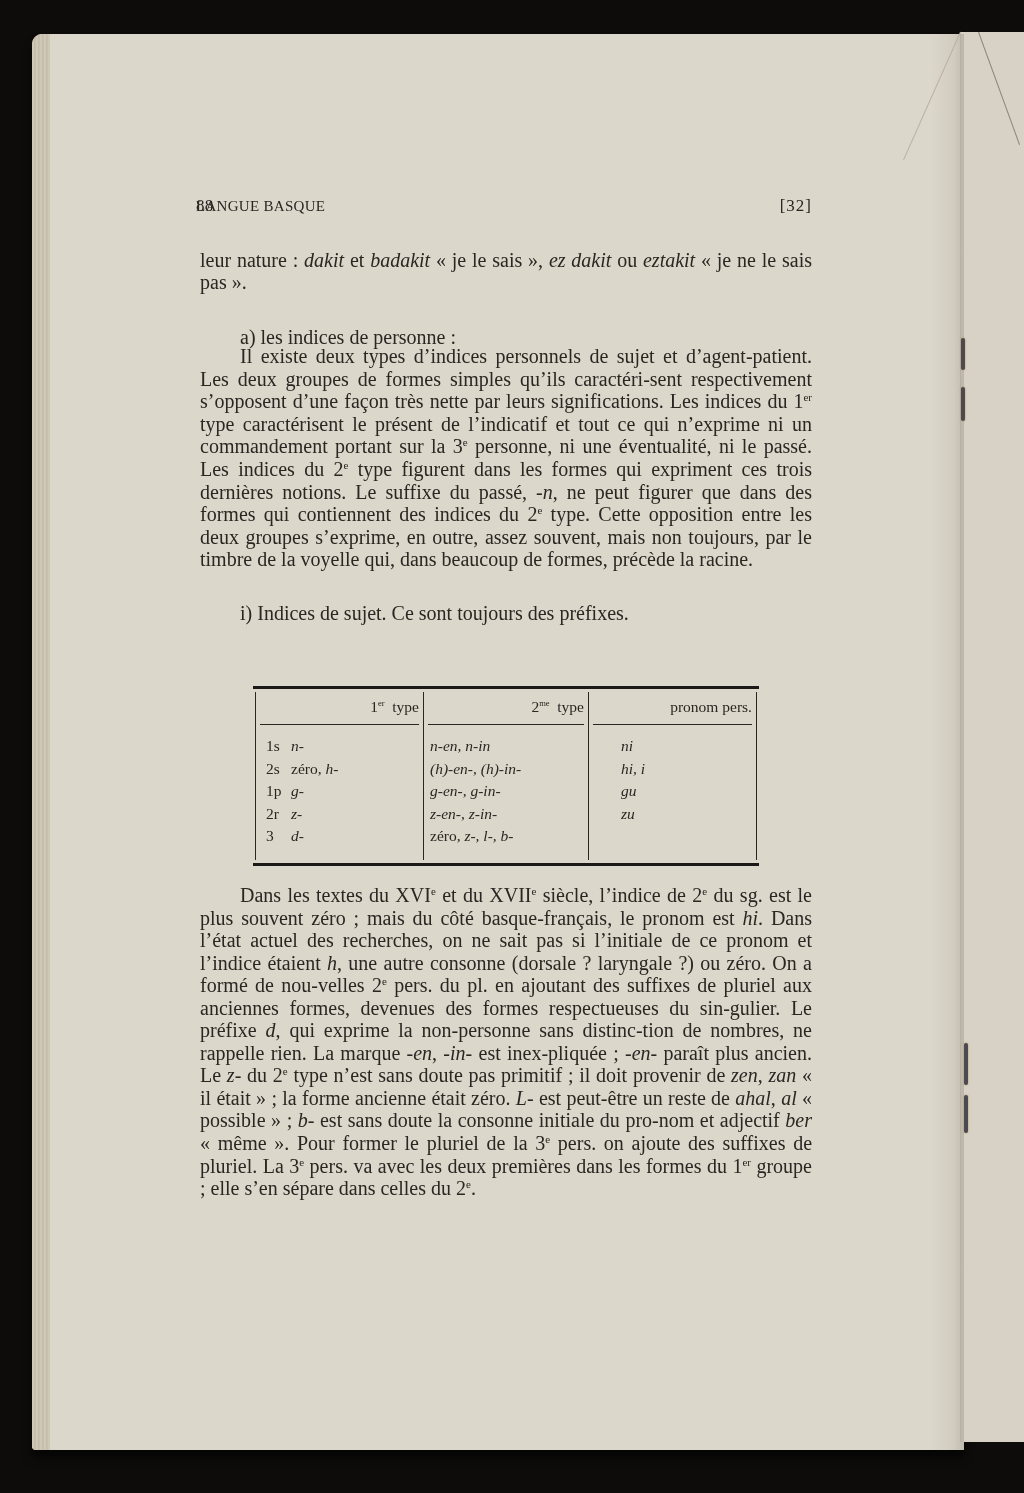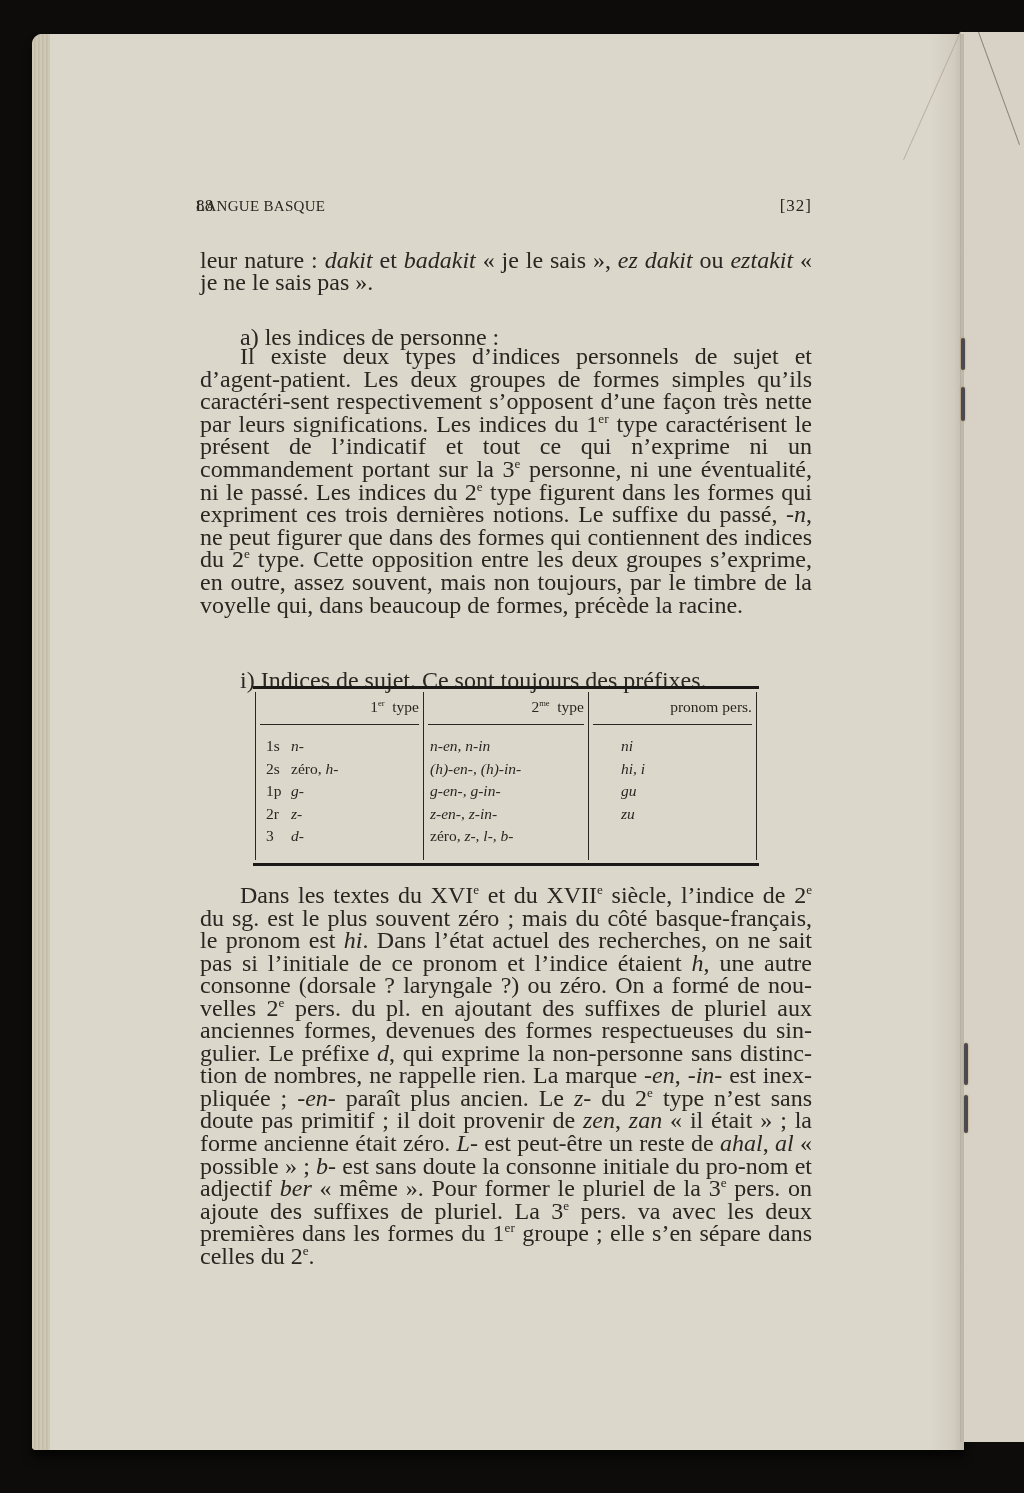--- a/index.html
+++ b/index.html
@@ -41,21 +41,21 @@
   .running-head {
     position:absolute; top:196px; left:196px; width:616px; height:26px;
     font-size:17px; letter-spacing:0.3px;
   }
   .running-head .num { position:absolute; left:0; top:0; }
   .running-head .title { position:absolute; left:0; right:0; text-align:left; font-size:15px; top:2px; }
   .running-head .ref { position:absolute; right:0; top:0; letter-spacing:1px; }
 
   .text-block {
     position:absolute; left:200px; width:612px;
-    font-size:24px; line-height:22.3px; text-align:justify;
+    font-size:20px; line-height:22.3px; text-align:justify;
   }
   .text-block p { margin:0; }
   .indent { text-indent:40px; }
   .sup { font-size:0.55em; vertical-align:0.65em; line-height:0; }
   i { font-style:italic; }
 
   .tbl {
     position:absolute; left:253px; top:686px; width:506px; height:174px;
     border-top:3px solid #1c1a18;
     border-bottom:3px solid #1c1a18;
@@ -100,21 +100,21 @@
 </div>
 
 <div class="text-block" style="top:314px;margin-top:12px;">
   <p class="indent">a) les indices de personne :</p>
 </div>
 
 <div class="text-block" style="top:345px; line-height:22.6px;">
   <p class="indent">Il existe deux types d’indices personnels de sujet et d’agent-patient. Les deux groupes de formes simples qu’ils caractéri-sent respectivement s’opposent d’une façon très nette par leurs significations. Les indices du 1<span class="sup">er</span> type caractérisent le présent de l’indicatif et tout ce qui n’exprime ni un commandement portant sur la 3<span class="sup">e</span> personne, ni une éventualité, ni le passé. Les indices du 2<span class="sup">e</span> type figurent dans les formes qui expriment ces trois dernières notions. Le suffixe du passé, <i>-n</i>, ne peut figurer que dans des formes qui contiennent des indices du 2<span class="sup">e</span> type. Cette opposition entre les deux groupes s’exprime, en outre, assez souvent, mais non toujours, par le timbre de la voyelle qui, dans beaucoup de formes, précède la racine.</p>
 </div>
 
-<div class="text-block" style="top:669px;">
+<div class="text-block" style="top:602px;">
   <p class="indent">i) Indices de sujet. Ce sont toujours des préfixes.</p>
 </div>
 
 <div class="tbl">
   <div class="tbl-inner">
     <div class="col col1">
       <div class="col-head">
         <span>1</span><span class="sup">er</span>&nbsp; <span>type</span>
       </div>
       <div class="rows" id="rows-c1">

